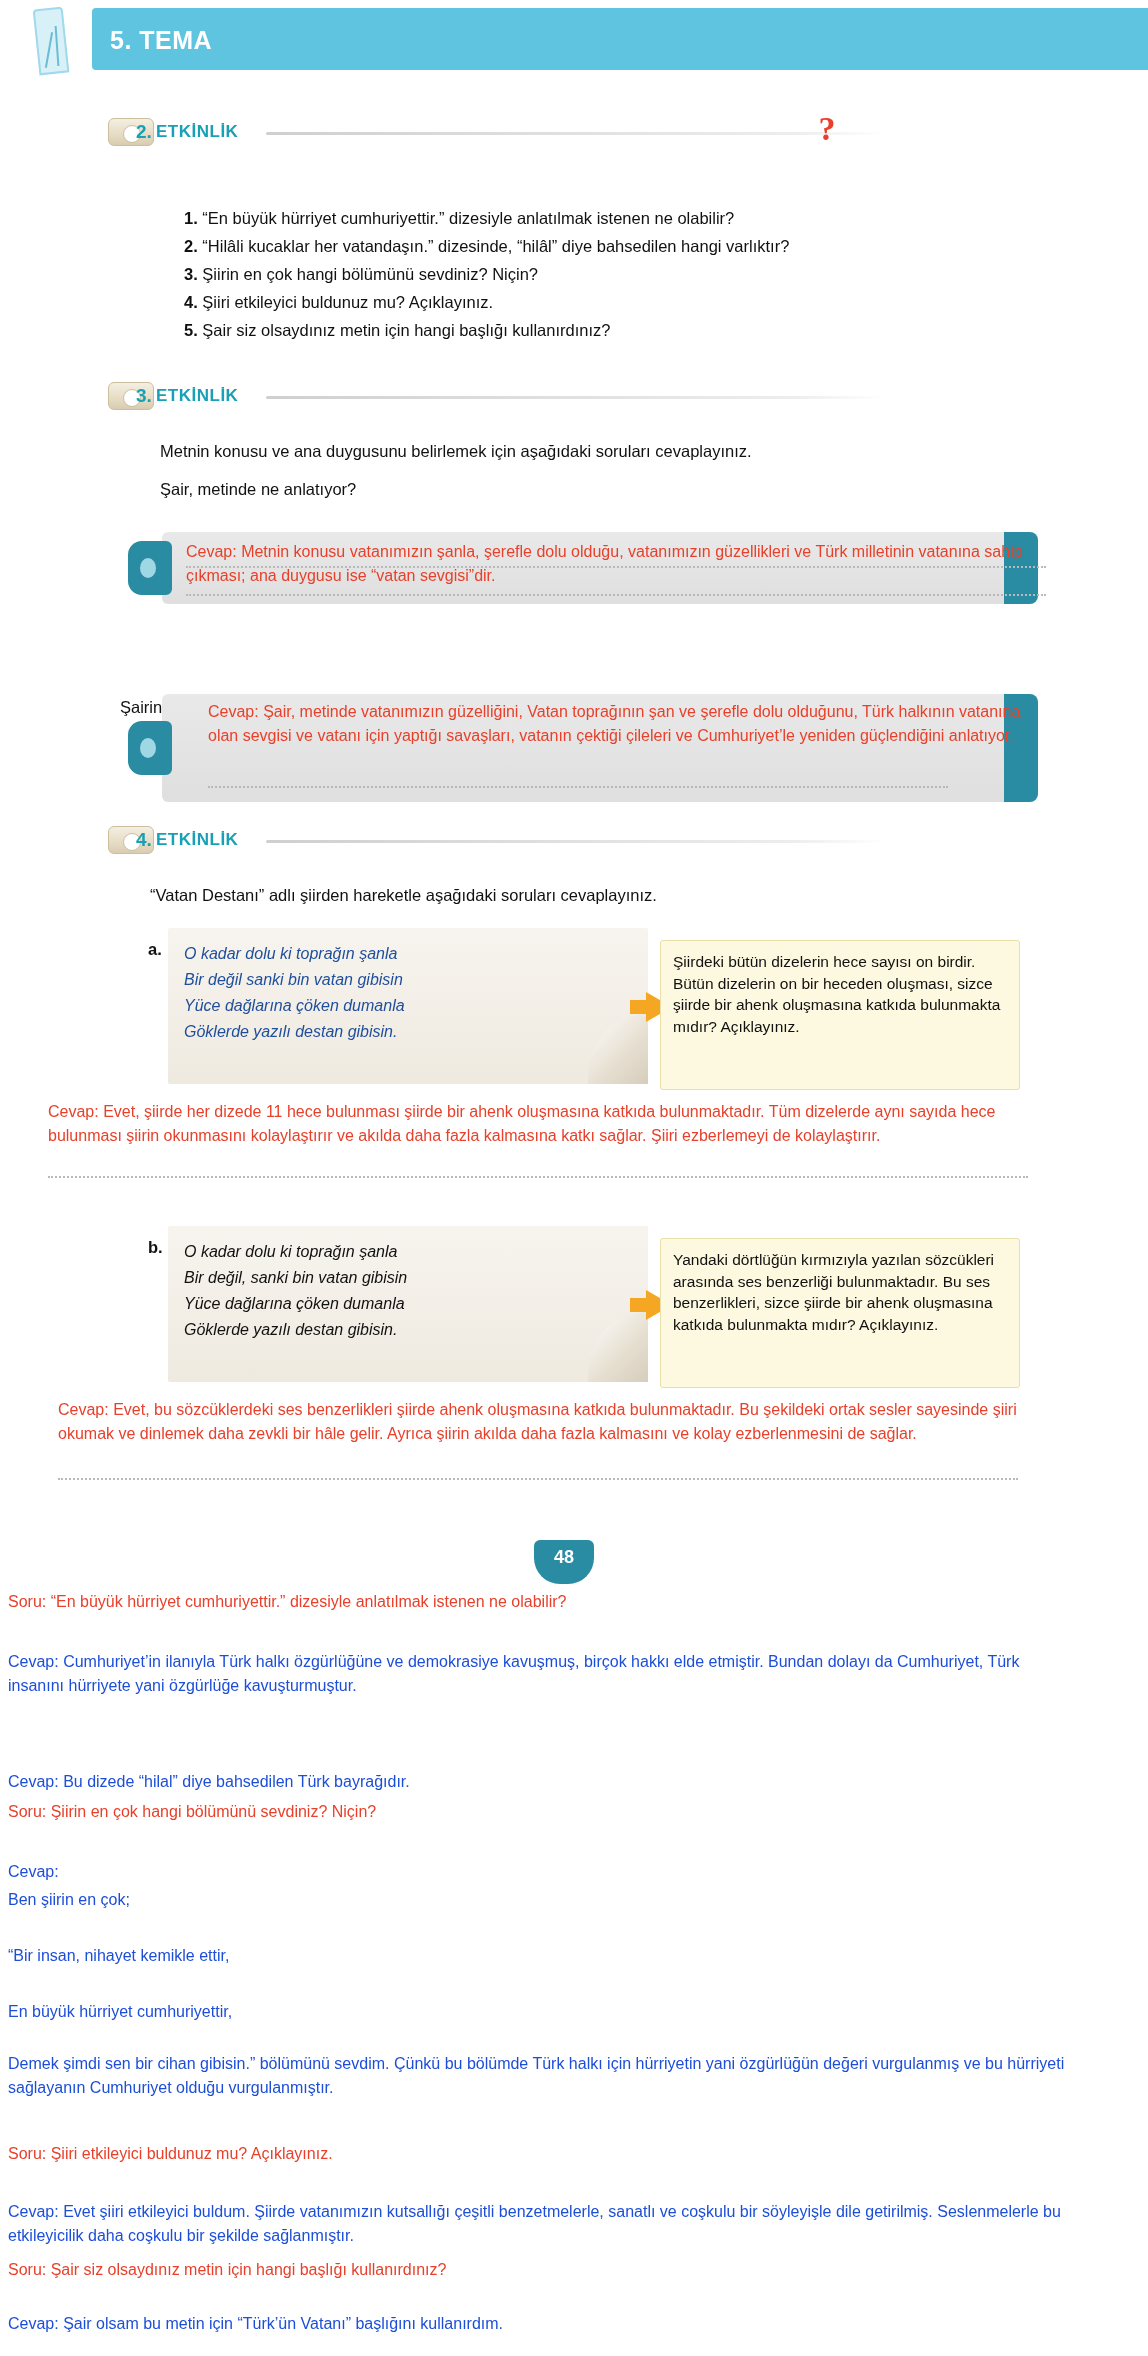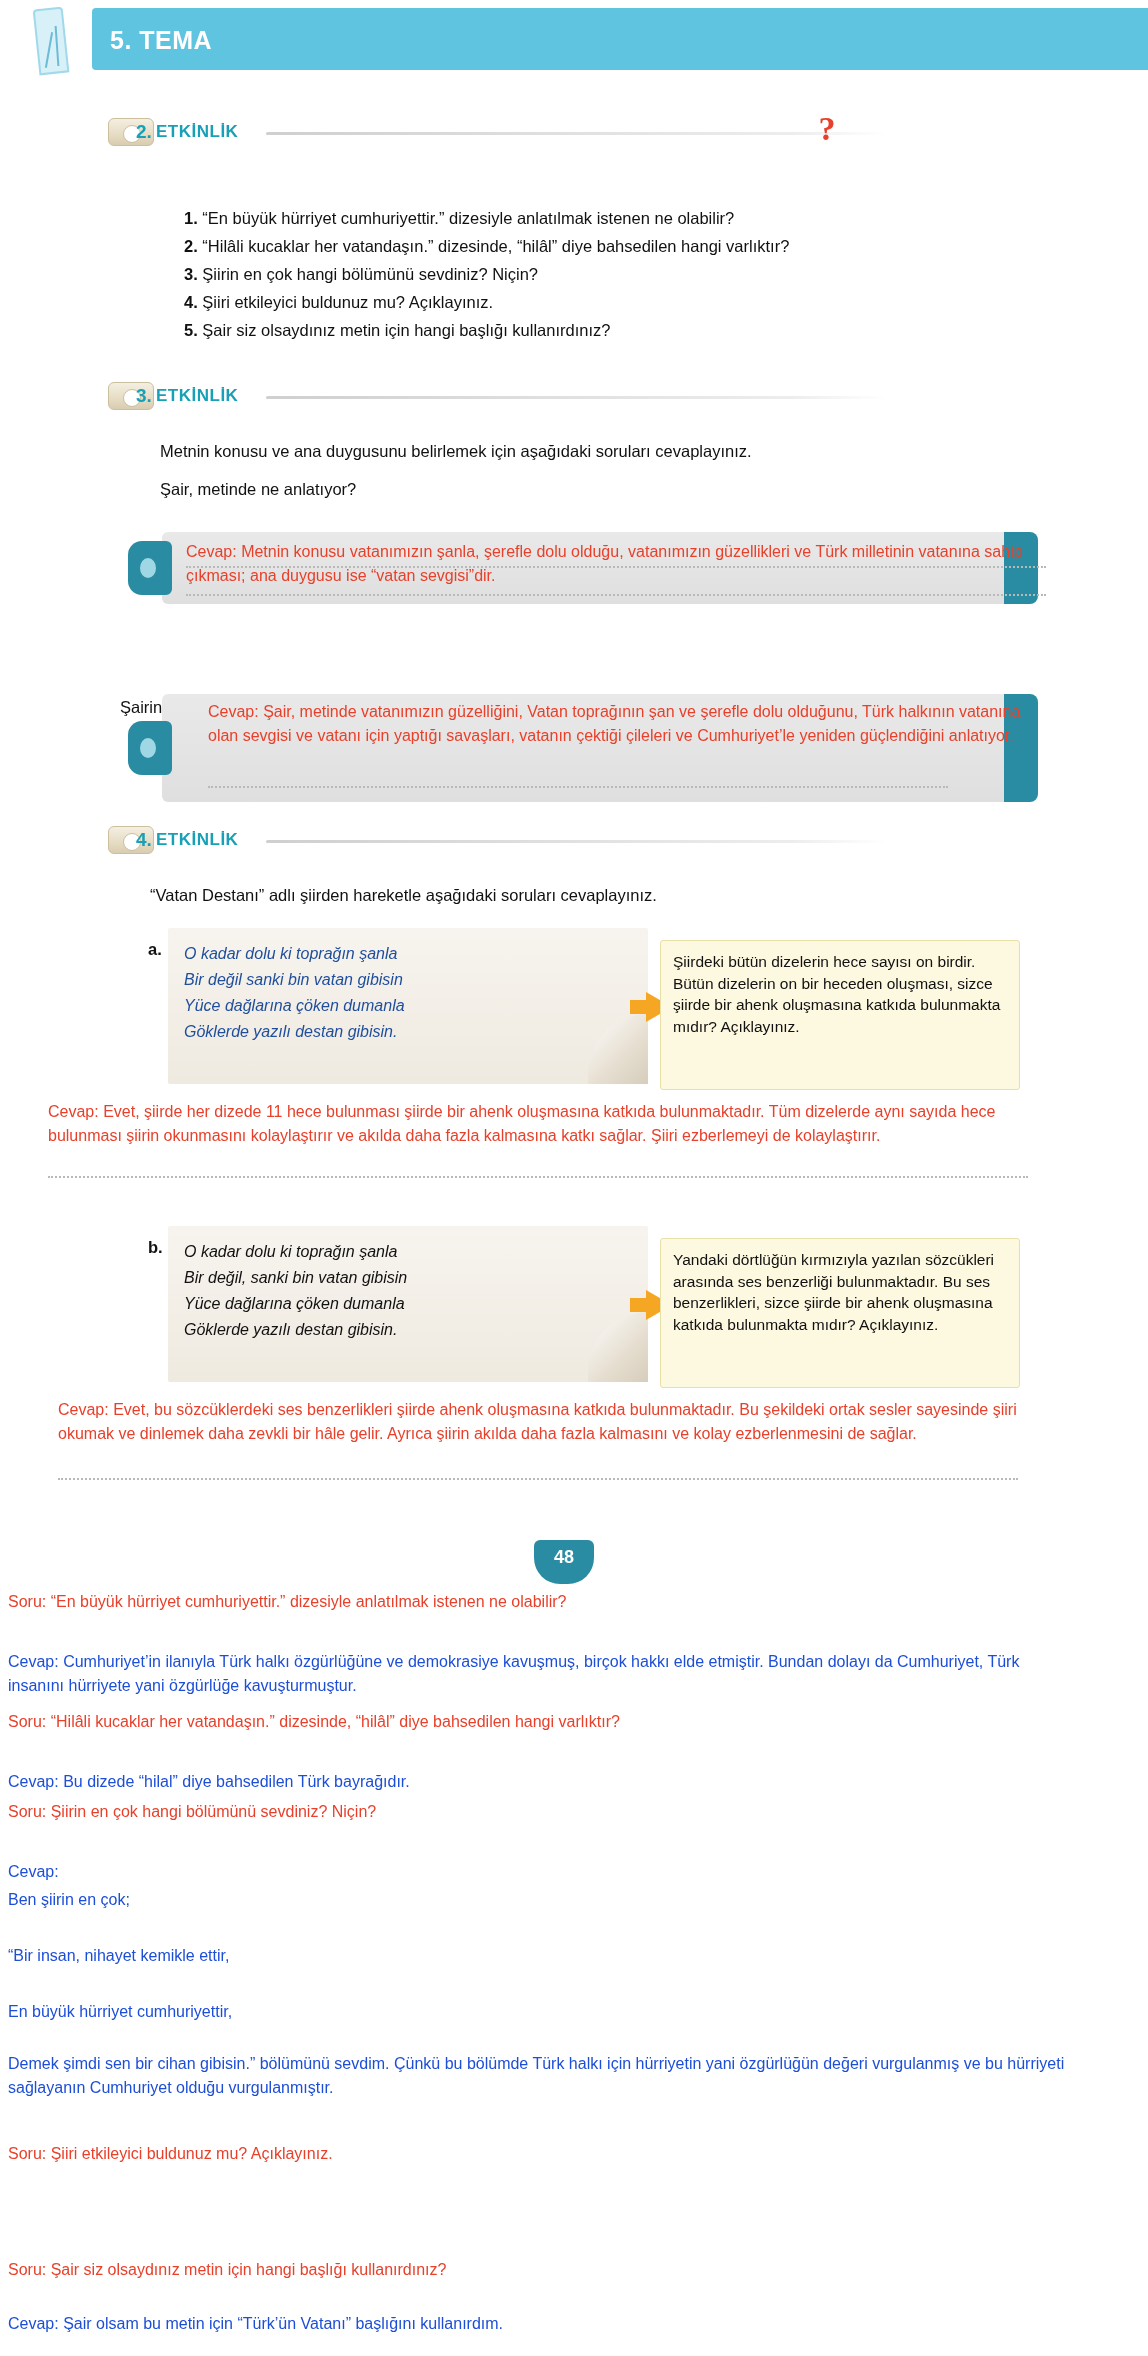--- a/index.html
+++ b/index.html
@@ -355,25 +355,25 @@
 
   <div class="note-box" style="left:660px; top:1238px; width:360px; height:150px;">Yandaki dörtlüğün kırmızıyla yazılan sözcükleri arasında ses benzerliği bulunmaktadır. Bu ses benzerlikleri, sizce şiirde bir ahenk oluşmasına katkıda bulunmakta mıdır? Açıklayınız.</div>
 
   <div class="ans" style="left:58px; top:1398px; width:1000px;">Cevap: Evet, bu sözcüklerdeki ses benzerlikleri şiirde ahenk oluşmasına katkıda bulunmaktadır. Bu şekildeki ortak sesler sayesinde şiiri okumak ve dinlemek daha zevkli bir hâle gelir. Ayrıca şiirin akılda daha fazla kalmasını ve kolay ezberlenmesini de sağlar.</div>
   <div class="dotline" style="left:58px; top:1478px; width:960px;"></div>
 
   <div class="page-num" style="top:1540px;">48</div>
 
   <div class="tr q" style="top:1590px;">Soru: “En büyük hürriyet cumhuriyettir.” dizesiyle anlatılmak istenen ne olabilir?</div>
   <div class="tr" style="top:1650px;">Cevap: Cumhuriyet’in ilanıyla Türk halkı özgürlüğüne ve demokrasiye kavuşmuş, birçok hakkı elde etmiştir. Bundan dolayı da Cumhuriyet, Türk insanını hürriyete yani özgürlüğe kavuşturmuştur.</div>
-  <div class="tr q" style="top:1710px;">Soru: “Hilâli kucaklar her vatandaşın.” dizesinde, “hilâl” diye bahsedilen hangi varlıktır?</div>
   <div class="tr" style="top:1770px;">Cevap: Bu dizede “hilal” diye bahsedilen Türk bayrağıdır.</div>
   <div class="tr q" style="top:1800px;">Soru: Şiirin en çok hangi bölümünü sevdiniz? Niçin?</div>
   <div class="tr" style="top:1860px;">Cevap:</div>
   <div class="tr" style="top:1888px;">Ben şiirin en çok;</div>
   <div class="tr" style="top:1944px;">“Bir insan, nihayet kemikle ettir,</div>
   <div class="tr" style="top:2000px;">En büyük hürriyet cumhuriyettir,</div>
   <div class="tr" style="top:2052px;">Demek şimdi sen bir cihan gibisin.” bölümünü sevdim. Çünkü bu bölümde Türk halkı için hürriyetin yani özgürlüğün değeri vurgulanmış ve bu hürriyeti sağlayanın Cumhuriyet olduğu vurgulanmıştır.</div>
   <div class="tr q" style="top:2142px;">Soru: Şiiri etkileyici buldunuz mu? Açıklayınız.</div>
+  <div class="tr" style="top:2200px;">Cevap: Evet şiiri etkileyici buldum. Şiirde vatanımızın kutsallığı çeşitli benzetmelerle, sanatlı ve coşkulu bir söyleyişle dile getirilmiş. Seslenmelerle bu etkileyicilik daha coşkulu bir şekilde sağlanmıştır.</div>
   <div class="tr q" style="top:2258px;">Soru: Şair siz olsaydınız metin için hangi başlığı kullanırdınız?</div>
   <div class="tr" style="top:2312px;">Cevap: Şair olsam bu metin için “Türk’ün Vatanı” başlığını kullanırdım.</div>
 
 </div>
 
 </body></html>

